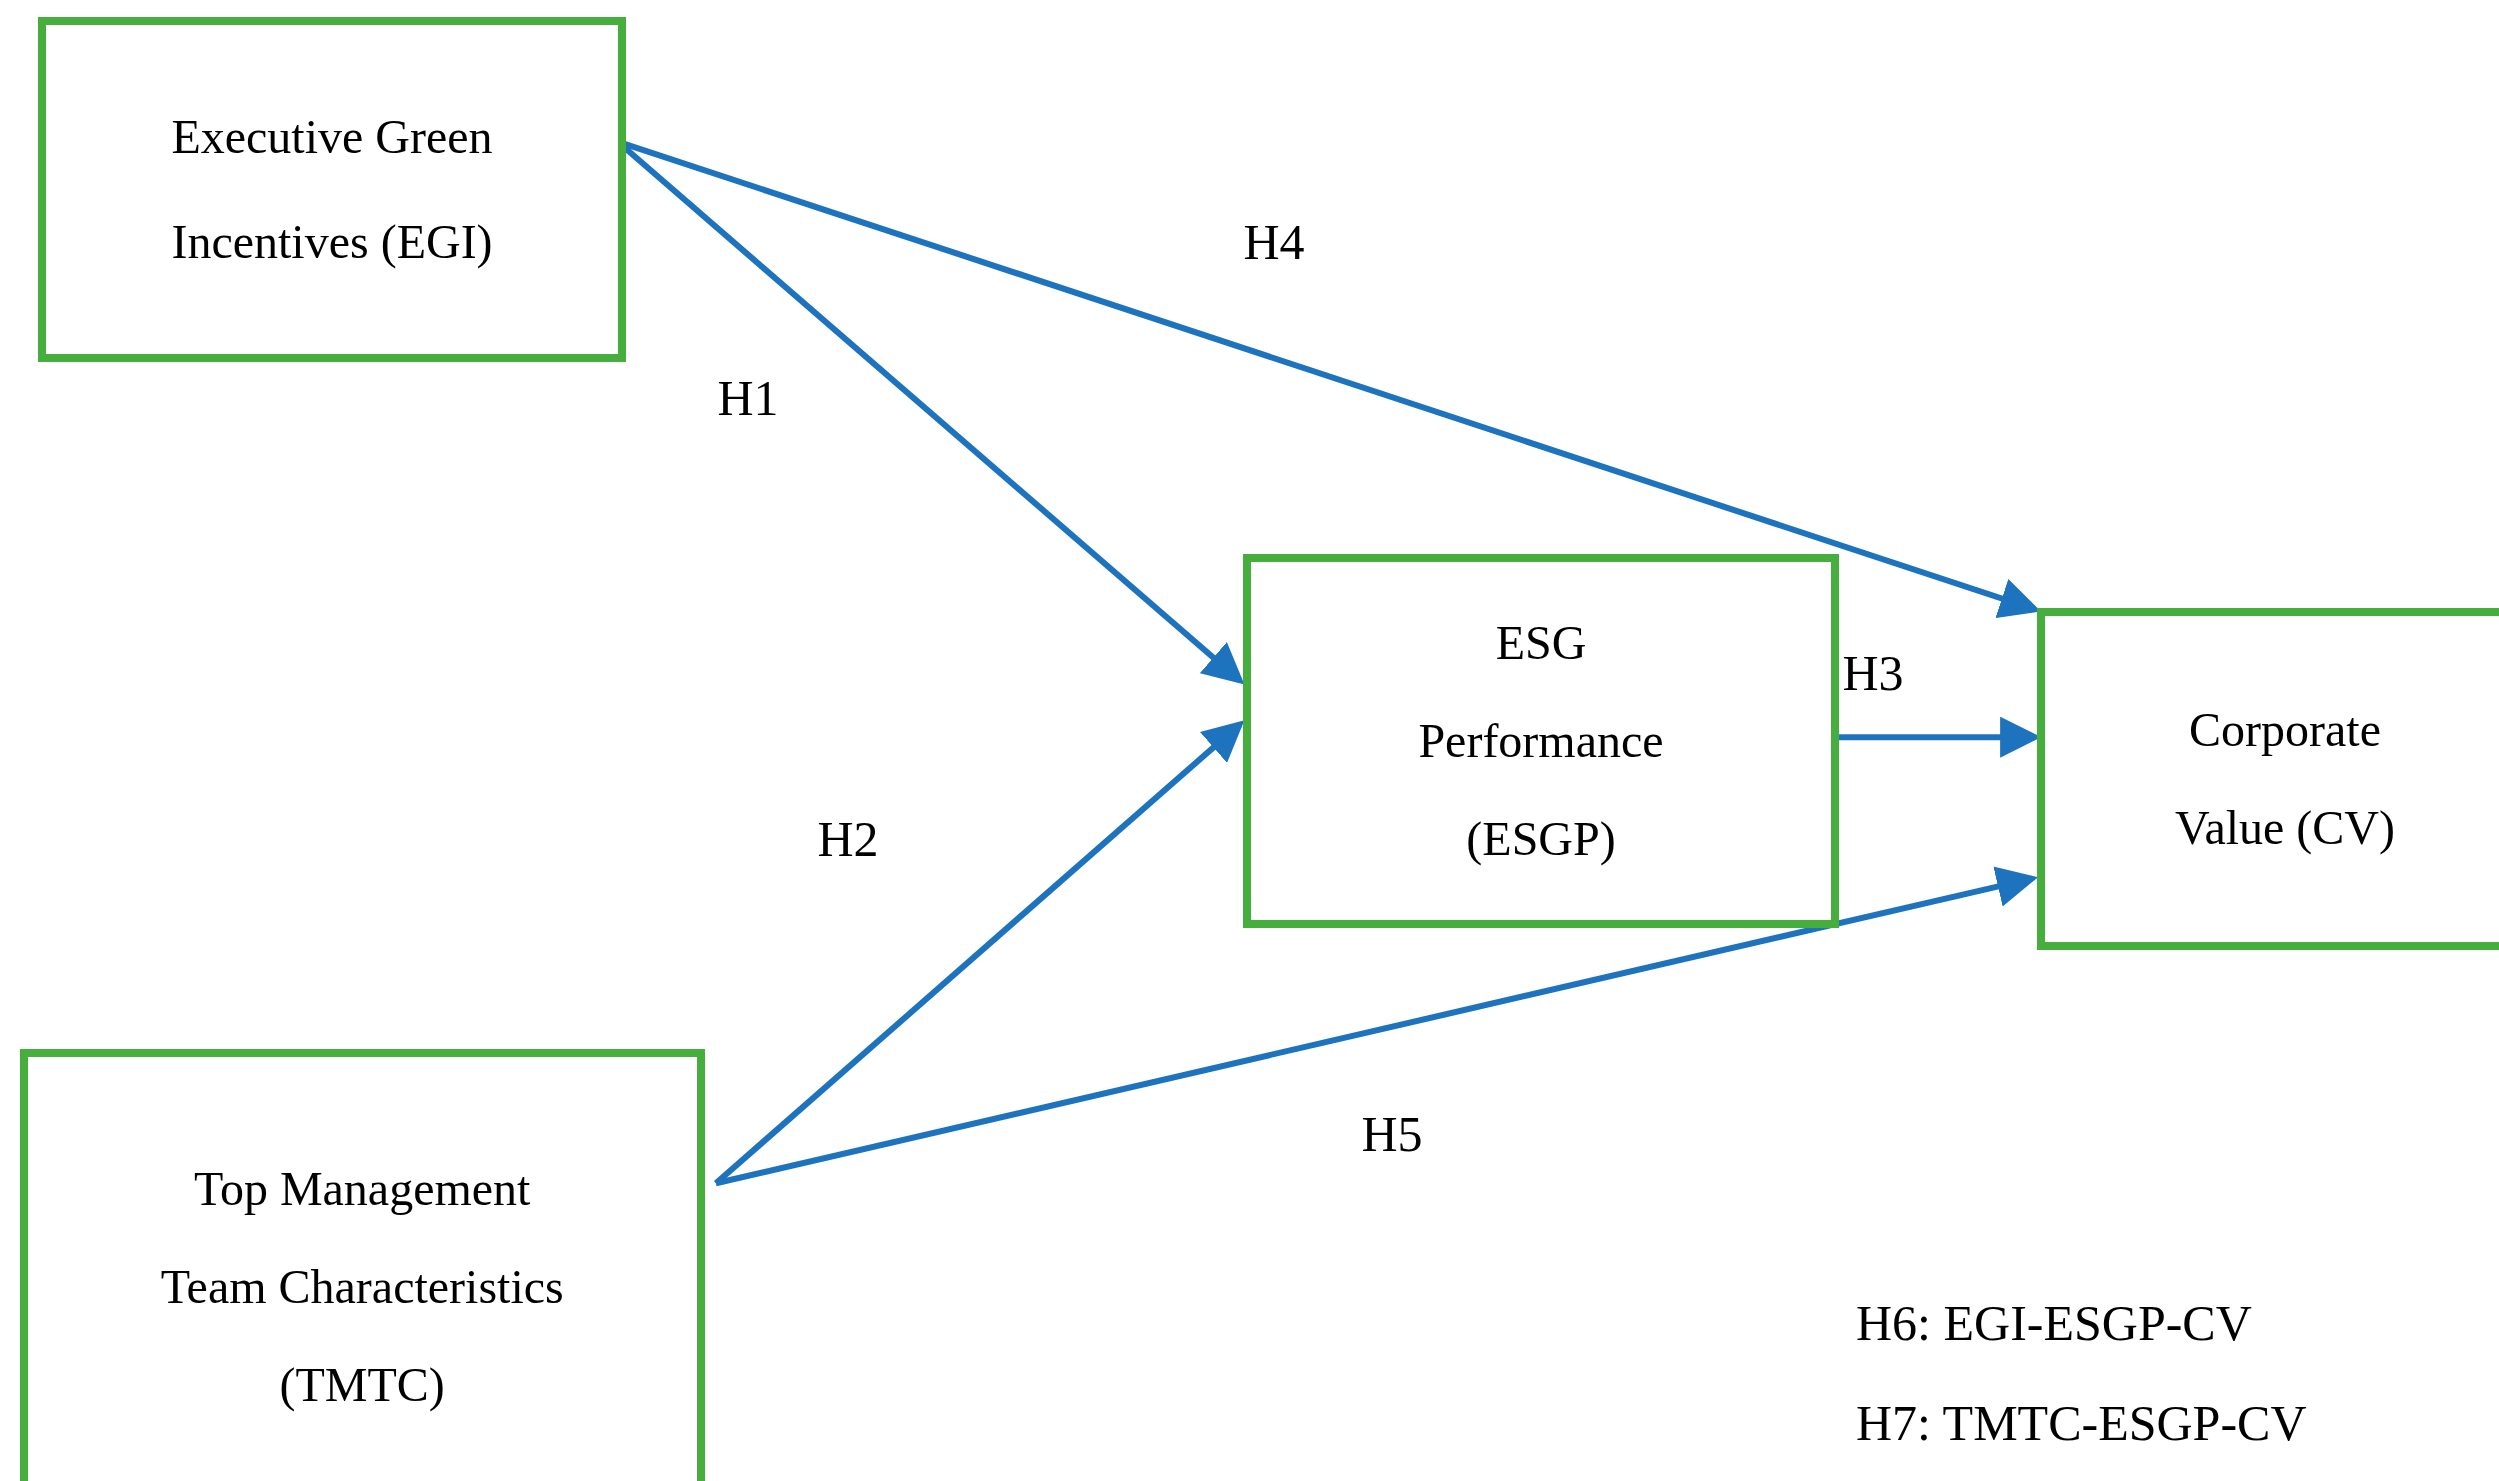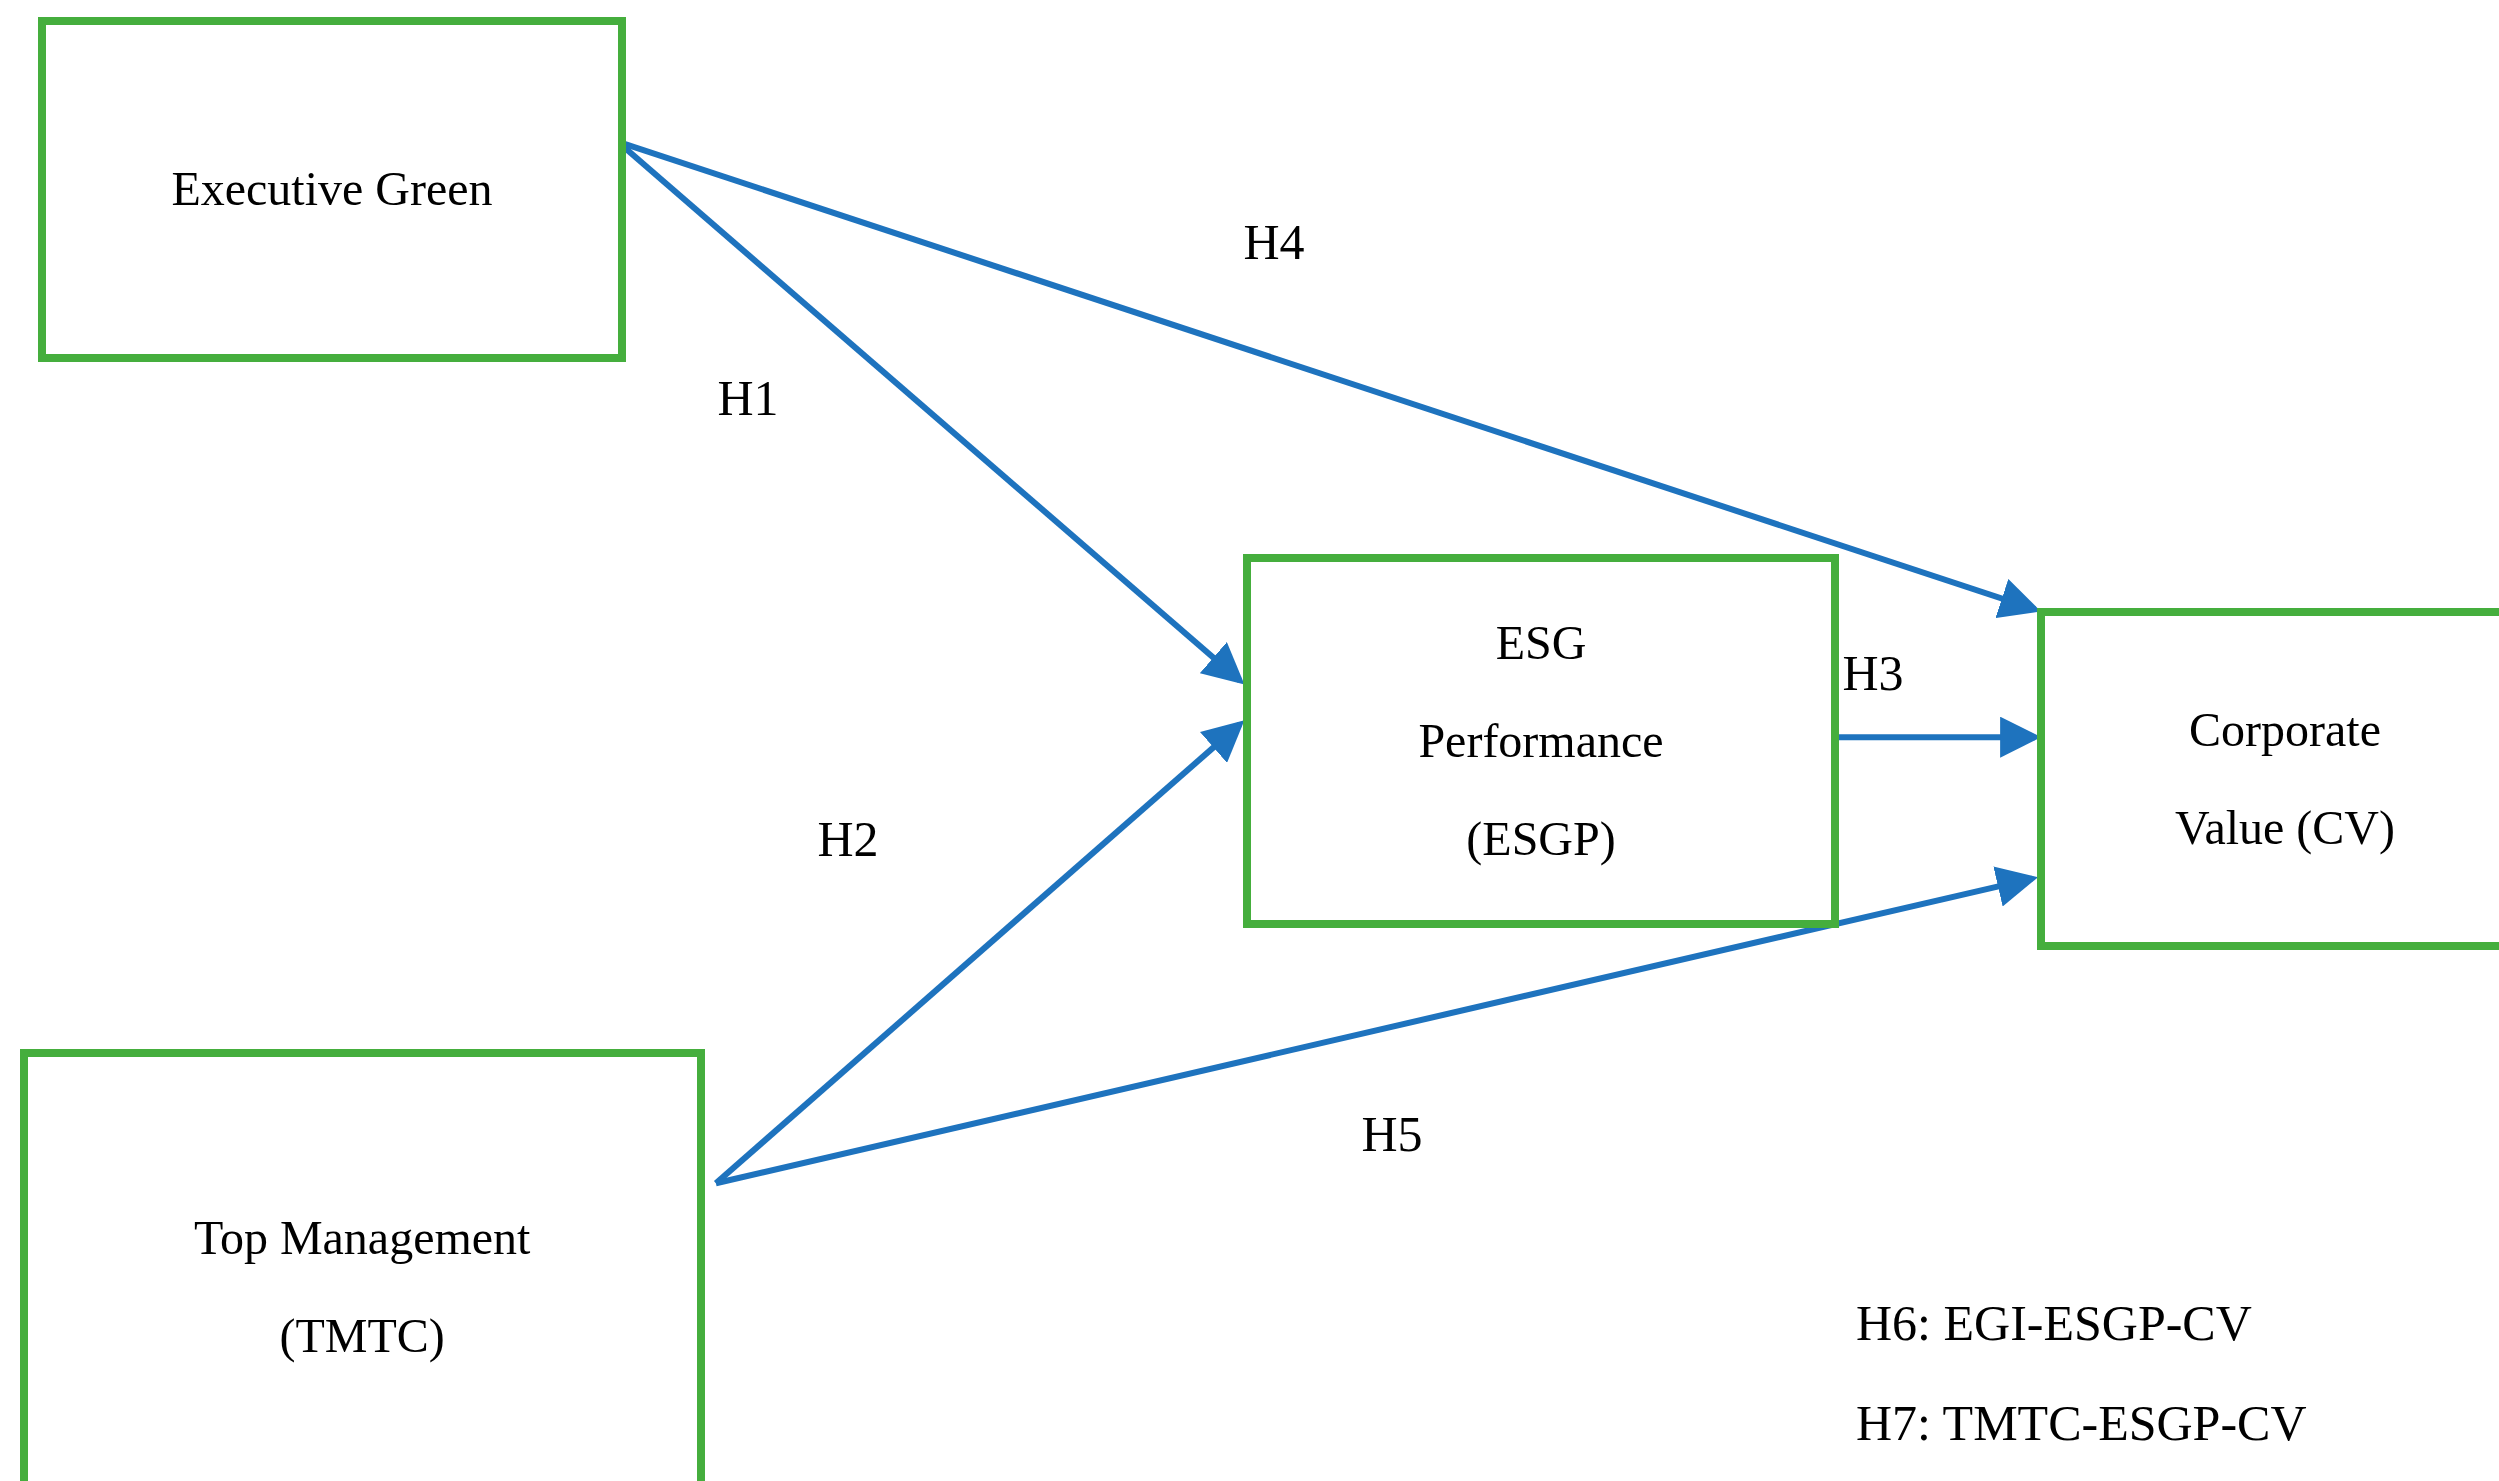--- a/index.html
+++ b/index.html
@@ -64,24 +64,26 @@
     </defs>
     <line x1="826" y1="195" x2="1640" y2="900" marker-end="url(#ah)"></line>
     <line x1="947" y1="1565" x2="1640" y2="958" marker-end="url(#ah)"></line>
     <line x1="2347" y1="975" x2="2692" y2="975" marker-end="url(#ah)"></line>
     <line x1="826" y1="190" x2="2692" y2="806" marker-end="url(#ah)"></line>
     <line x1="947" y1="1565" x2="2688" y2="1162" marker-end="url(#ah)"></line>
   </svg>
 
   <div class="node" id="box-egi">
     <div class="bline">Executive Green</div>
+    <div class="bline">Incentives (EGI)</div>
   </div>
 
   <div class="node" id="box-tmtc">
     <div class="bline">Top Management</div>
+    <div class="bline">Team Characteristics</div>
     <div class="bline">(TMTC)</div>
   </div>
 
   <div class="node" id="box-esgp">
     <div class="bline">ESG</div>
     <div class="bline">Performance</div>
     <div class="bline">(ESGP)</div>
   </div>
 
   <div class="node" id="box-cv">

